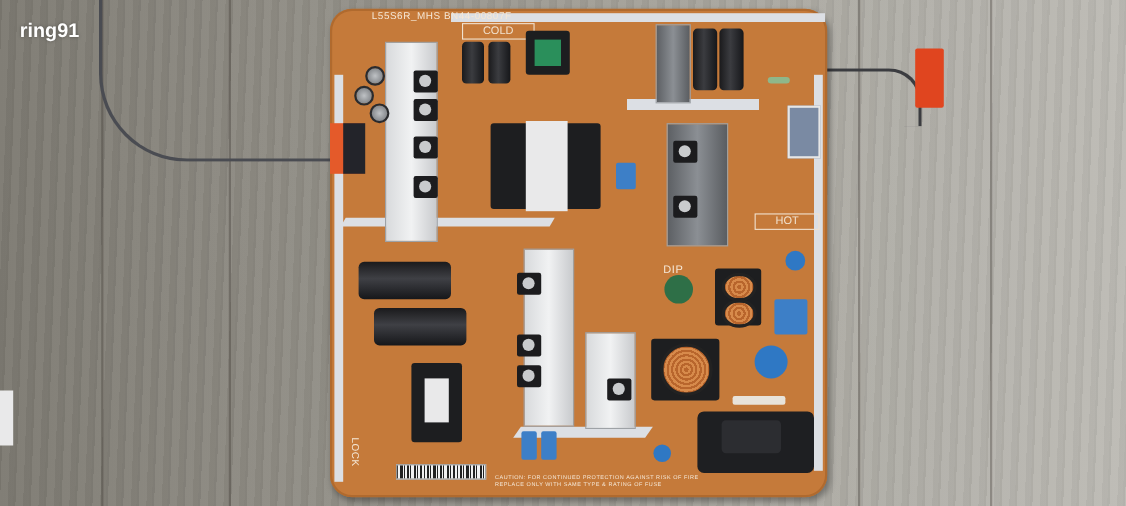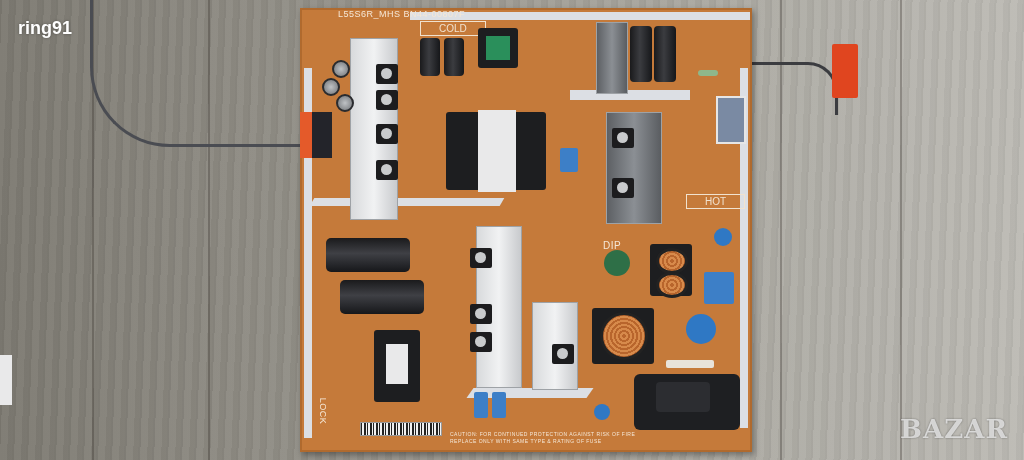--- a/index.html
+++ b/index.html
@@ -6,21 +6,21 @@
     body { width:1024px; height:460px; overflow:hidden; position:relative;
       font-family:"Liberation Sans", sans-serif; }
     .scene { position:absolute; left:0; top:0; width:1024px; height:460px;
       background:
         repeating-linear-gradient(92deg, rgba(0,0,0,0.05) 0 2px, rgba(255,255,255,0.03) 2px 9px, rgba(0,0,0,0.03) 9px 14px),
         linear-gradient(90deg,#7d7a72 0%,#8f8c84 25%,#a3a098 55%,#b1afa8 80%,#bdbbb5 100%);
     }
     .plank-seam { position:absolute; top:0; height:460px; width:2px; background:rgba(60,55,48,0.35); }
     .cable { position:absolute; border:3px solid #4a4c52; border-radius:0 0 0 80px; }
     .board { position:absolute; left:300px; top:8px; width:452px; height:444px;
-      background:#c57a3a; border-radius:0;
+      background:#c57a3a; border-radius:20px;
       box-shadow:0 0 0 2px #b06a2e inset, 2px 3px 6px rgba(0,0,0,0.35); }
     .silk { position:absolute; color:#f5e7d6; font-size:8px; letter-spacing:0.5px; white-space:nowrap; }
     .silk-box { position:absolute; border:1.5px solid #f1e2cf; color:#f1e2cf; font-size:10px; padding:0 18px; line-height:13px; }
     .trace { position:absolute; background:#dcdfe4; }
     .heatsink { position:absolute; background:linear-gradient(90deg,#d8dadc,#f1f2f3 50%,#c8cacd); border:1px solid #9ea2a6; }
     .heatsink.dark { background:linear-gradient(90deg,#5d6064,#8b8f94 50%,#5a5d61); }
     .mosfet { position:absolute; width:22px; height:20px; background:#1c1c1e; border-radius:2px; }
     .mosfet::after { content:""; position:absolute; left:5px; top:4px; width:11px; height:11px; border-radius:50%; background:#c9cbcd; }
     .cap { position:absolute; background:linear-gradient(90deg,#1a1a1c,#3b3c40 45%,#16171a); border-radius:4px; }
     .cap-h { position:absolute; background:linear-gradient(180deg,#1a1a1c,#3f4045 45%,#16171a); border-radius:5px; }
@@ -136,14 +136,13 @@
 
     <div class="socket" style="left:334px;top:366px;width:106px;height:56px;"></div>
     <div style="position:absolute;left:356px;top:374px;width:54px;height:30px;background:#2c2d31;border-radius:4px;"></div>
 
     <div class="barcode" style="left:60px;top:414px;width:80px;height:12px;"></div>
   </div>
 
   <div class="white-conn"></div>
 
   <div class="watermark-user">ring91</div>
-  <div class="watermark-logo">BAZAR</div>
 </div>
 
 </body></html>

